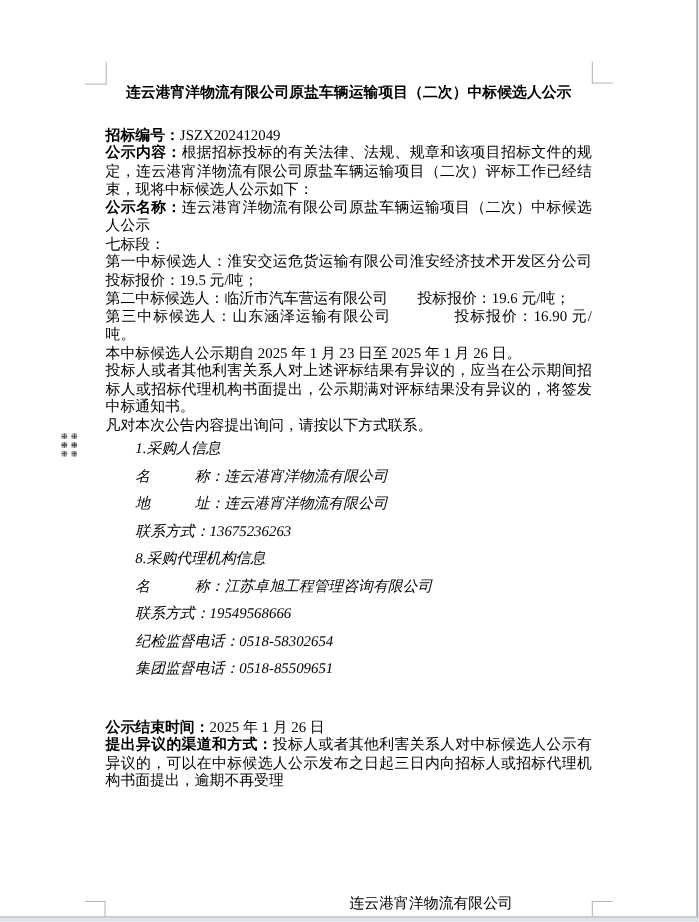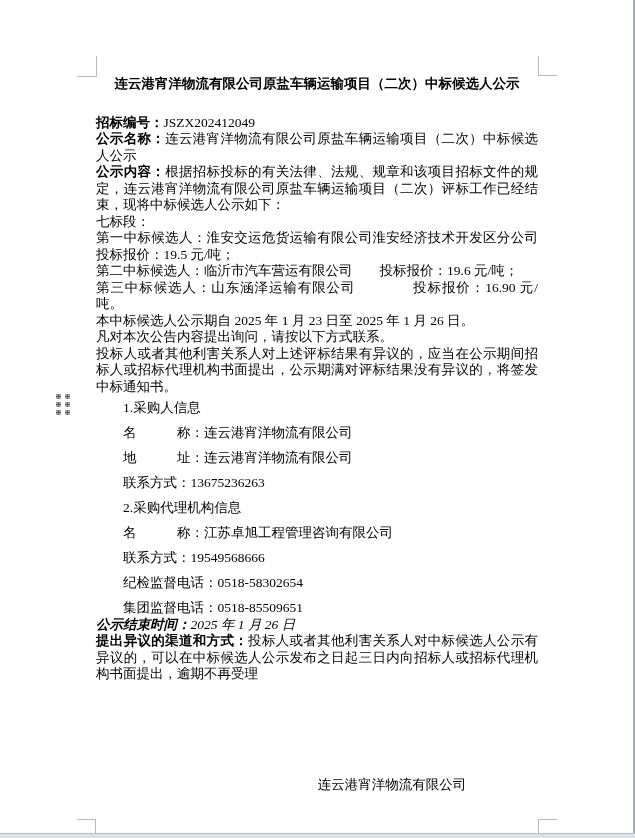--- a/index.html
+++ b/index.html
@@ -26,24 +26,24 @@
   .dot{width:5px;height:5px;background:
        linear-gradient(transparent 2px,#5a5a5a 2px,#5a5a5a 3px,transparent 3px),
        linear-gradient(90deg,transparent 2px,#5a5a5a 2px,#5a5a5a 3px,transparent 3px),
        #ababab;}
   
   .text-area{position:absolute;left:96px;top:76px;width:442px;font-size:13.5px;line-height:16.5px;}
   .doc-title{font-weight:bold;text-align:center;margin:0 0 22px 0;font-size:13.5px;}
   p{margin:0;}
   .para{text-align:justify;}
   .label-b{font-weight:bold;}
-  .indent{margin-left:27px;}
+  .indent{margin-left:27px;font-style:italic;}
   .contact{margin-top:8.5px;}
   .section-heading{margin-top:5px;}
-  .footer-block{font-style:italic;}
+  .footer-block{margin-top:36px;}
   .signature{width:220px;margin:94px 36px 0 auto;text-align:center;}
   .pre{white-space:pre-wrap;}
 </style>
 </head>
 <body>
 
 <div class="crop crop-tl"></div>
 <div class="crop crop-tr"></div>
 <div class="crop crop-bl"></div>
 <div class="crop crop-br"></div>
@@ -58,41 +58,41 @@
   <span class="dot"></span>
     <span class="dot"></span>
 </div>
 
 <div class="text-area">
 
   <h1 class="doc-title">连云港宵洋物流有限公司原盐车辆运输项目（二次）中标候选人公示</h1>
 
   <p class="para"><span class="label-b">招标编号：</span><span>JSZX202412049</span></p>
 
+  <p class="para"><span class="label-b">公示内容：</span><span>根据招标投标的有关法律、法规、规章和该项目招标文件的规定，连云港宵洋物流有限公司原盐车辆运输项目（二次）评标工作已经结束，现将中标候选人公示如下：</span></p>
+
   <p class="para"><span class="label-b">公示名称：</span><span>连云港宵洋物流有限公司原盐车辆运输项目（二次）中标候选人公示</span></p>
-
-  <p class="para"><span class="label-b">公示内容：</span><span>根据招标投标的有关法律、法规、规章和该项目招标文件的规定，连云港宵洋物流有限公司原盐车辆运输项目（二次）评标工作已经结束，现将中标候选人公示如下：</span></p>
 
   <p class="para">七标段：</p>
 
   <p class="para pre">第一中标候选人：淮安交运危货运输有限公司淮安经济技术开发区分公司 投标报价：19.5 元/吨；</p>
   <p class="para pre">第二中标候选人：临沂市汽车营运有限公司　　投标报价：19.6 元/吨；</p>
   <p class="para pre">第三中标候选人：山东涵泽运输有限公司　　　　投标报价：16.90 元/吨。</p>
 
   <p class="para">本中标候选人公示期自 2025 年 1 月 23 日至 2025 年 1 月 26 日。</p>
+  <p class="para">投标人或者其他利害关系人对上述评标结果有异议的，应当在公示期间招标人或招标代理机构书面提出，公示期满对评标结果没有异议的，将签发中标通知书。</p>
   <p class="para">凡对本次公告内容提出询问，请按以下方式联系。</p>
-  <p class="para">投标人或者其他利害关系人对上述评标结果有异议的，应当在公示期间招标人或招标代理机构书面提出，公示期满对评标结果没有异议的，将签发中标通知书。</p>
 
   <p class="indent section-heading">1.采购人信息</p>
 
   <p class="indent contact pre"><span>名　　　称：</span><span>连云港宵洋物流有限公司</span></p>
   <p class="indent contact pre"><span>地　　　址：</span><span>连云港宵洋物流有限公司</span></p>
   <p class="indent contact"><span>联系方式：</span><span>13675236263</span></p>
 
-  <p class="indent contact">2.采购代理机构信息</p>
+  <p class="indent contact">8.采购代理机构信息</p>
 
   <p class="indent contact pre"><span>名　　　称：</span><span>江苏卓旭工程管理咨询有限公司</span></p>
   <p class="indent contact"><span>联系方式：</span><span>19549568666</span></p>
   <p class="indent contact"><span>纪检监督电话：</span><span>0518-58302654</span></p>
   <p class="indent contact"><span>集团监督电话：</span><span>0518-85509651</span></p>
 
   <p class="para footer-block"><span class="label-b">公示结束时间：</span><span>2025 年 1 月 26 日</span></p>
 
   <p class="para"><span class="label-b">提出异议的渠道和方式：</span><span>投标人或者其他利害关系人对中标候选人公示有异议的，可以在中标候选人公示发布之日起三日内向招标人或招标代理机构书面提出，逾期不再受理</span></p>
 

